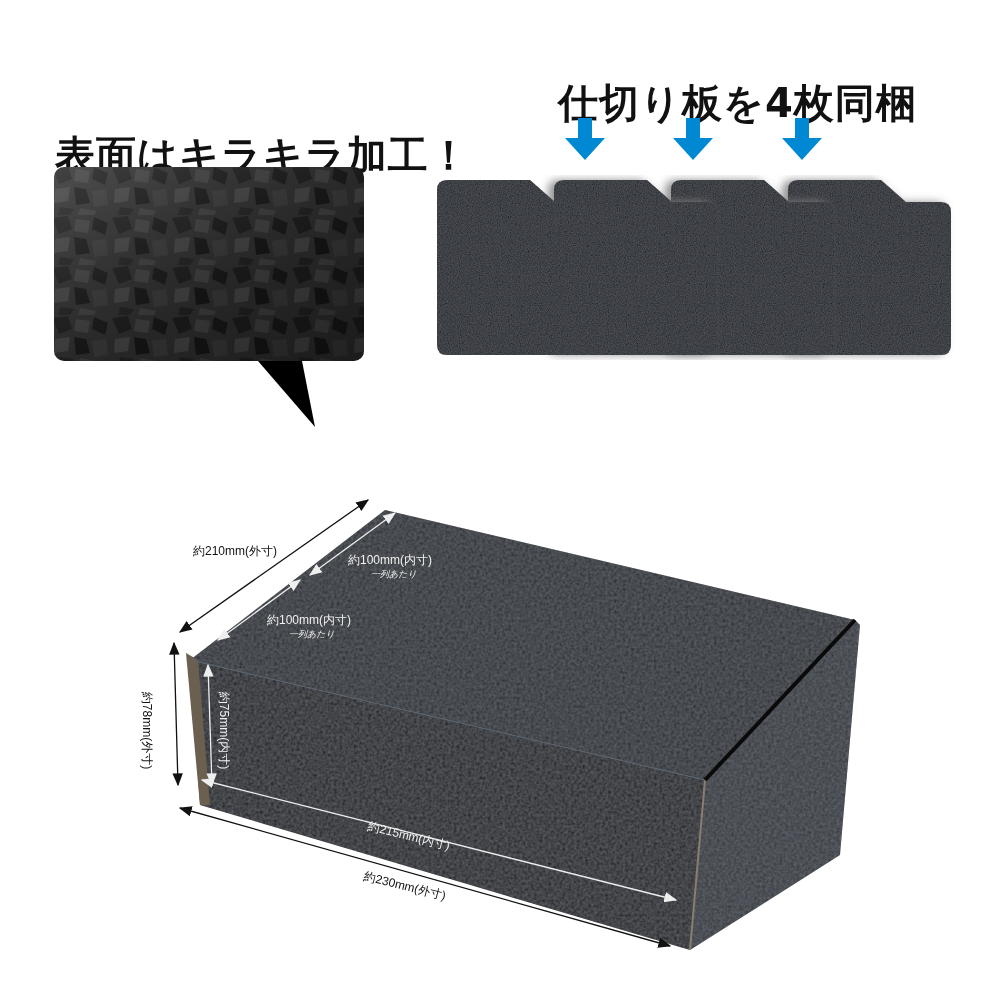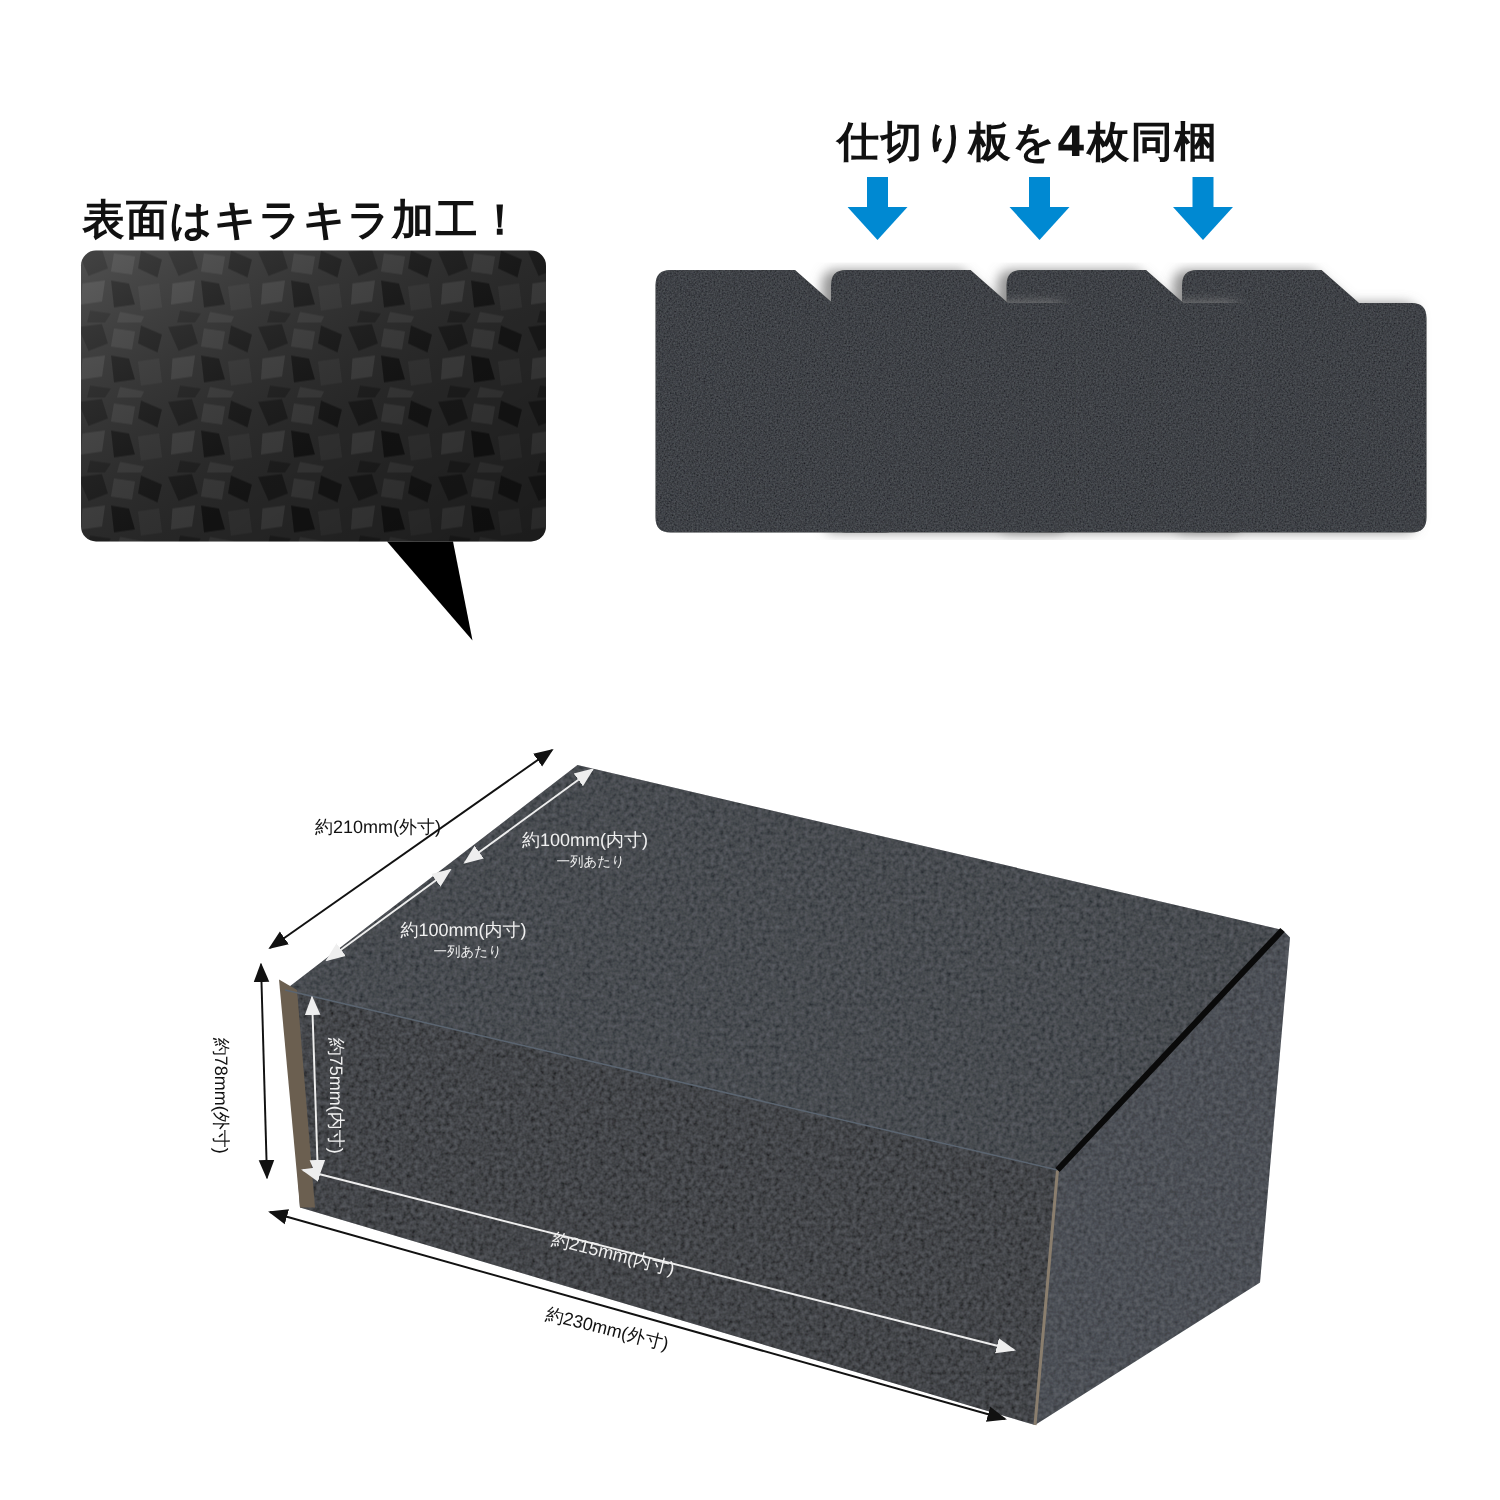--- a/index.html
+++ b/index.html
@@ -1,23 +1,23 @@
 <!DOCTYPE html>
 <html><head>
 <meta charset="utf-8">
 <style>
   html, body { margin:0; padding:0; background:#ffffff; }
   body { width:1000px; height:1000px; position:relative; overflow:hidden;
          font-family: "DejaVu Sans", "Liberation Sans", sans-serif; }
   .abs { position:absolute; }
-  .heading { font-weight:900; font-size:28px; color:#111; letter-spacing:1px;
+  .heading { font-weight:900; font-size:40px; color:#111; letter-spacing:1px;
              font-family: "DejaVu Sans", sans-serif; white-space:nowrap; }
   .dim { font-size:12px; color:#111; white-space:nowrap; font-family:"Liberation Sans", sans-serif; }
   .dim.white { color:#f0f0f0; }
-  .sub { font-size:9px; color:#f0f0f0; white-space:nowrap; font-family:"Liberation Sans", sans-serif; }
+  .sub { font-size:9px; color:#f0f0f0; white-space:nowrap; font-family:"Liberation Sans", sans-serif;font-style:italic; }
 </style>
 </head>
 <body>
 
 <div class="abs heading" style="left:55px; top:128px;">表面はキラキラ加工！</div>
 
 <svg class="abs" style="left:50px; top:165px;" width="320" height="265">
   <defs>
     <pattern id="crackle" width="60" height="50" patternUnits="userSpaceOnUse">
       <rect width="60" height="50" fill="#2a2a2a"></rect>
@@ -128,21 +128,21 @@
 
   <line x1="174" y1="163" x2="178" y2="305" stroke="#111" stroke-width="1.3" marker-start="url(#ah-k)" marker-end="url(#ah-k)"></line>
 
   <line x1="208" y1="185" x2="212" y2="305" stroke="#eee" stroke-width="1.3" marker-start="url(#ah-w)" marker-end="url(#ah-w)"></line>
 
   <line x1="202" y1="300" x2="676" y2="420" stroke="#eee" stroke-width="1.3" marker-start="url(#ah-w)" marker-end="url(#ah-w)"></line>
 
   <line x1="180" y1="328" x2="670" y2="466" stroke="#111" stroke-width="1.3" marker-start="url(#ah-k)" marker-end="url(#ah-k)"></line>
 </svg>
 
-<div class="abs dim" style="left:210px; top:543px;text-align:center;">約210mm(外寸)</div>
+<div class="abs dim" style="left:193px; top:543px;text-align:center;">約210mm(外寸)</div>
 
 <div class="abs dim white" style="left:348px; top:552px;">約100mm(内寸)</div>
 <div class="abs sub" style="left:371px; top:568px;">一列あたり</div>
 
 <div class="abs dim white" style="left:267px; top:612px;">約100mm(内寸)</div>
 <div class="abs sub" style="left:289px; top:628px;">一列あたり</div>
 
 <div class="abs dim" style="left:108px; top:722px; transform:rotate(90deg); transform-origin:center;">約78mm(外寸)</div>
 <div class="abs dim white" style="left:185px; top:722px; transform:rotate(90deg); transform-origin:center;">約75mm(内寸)</div>
 

